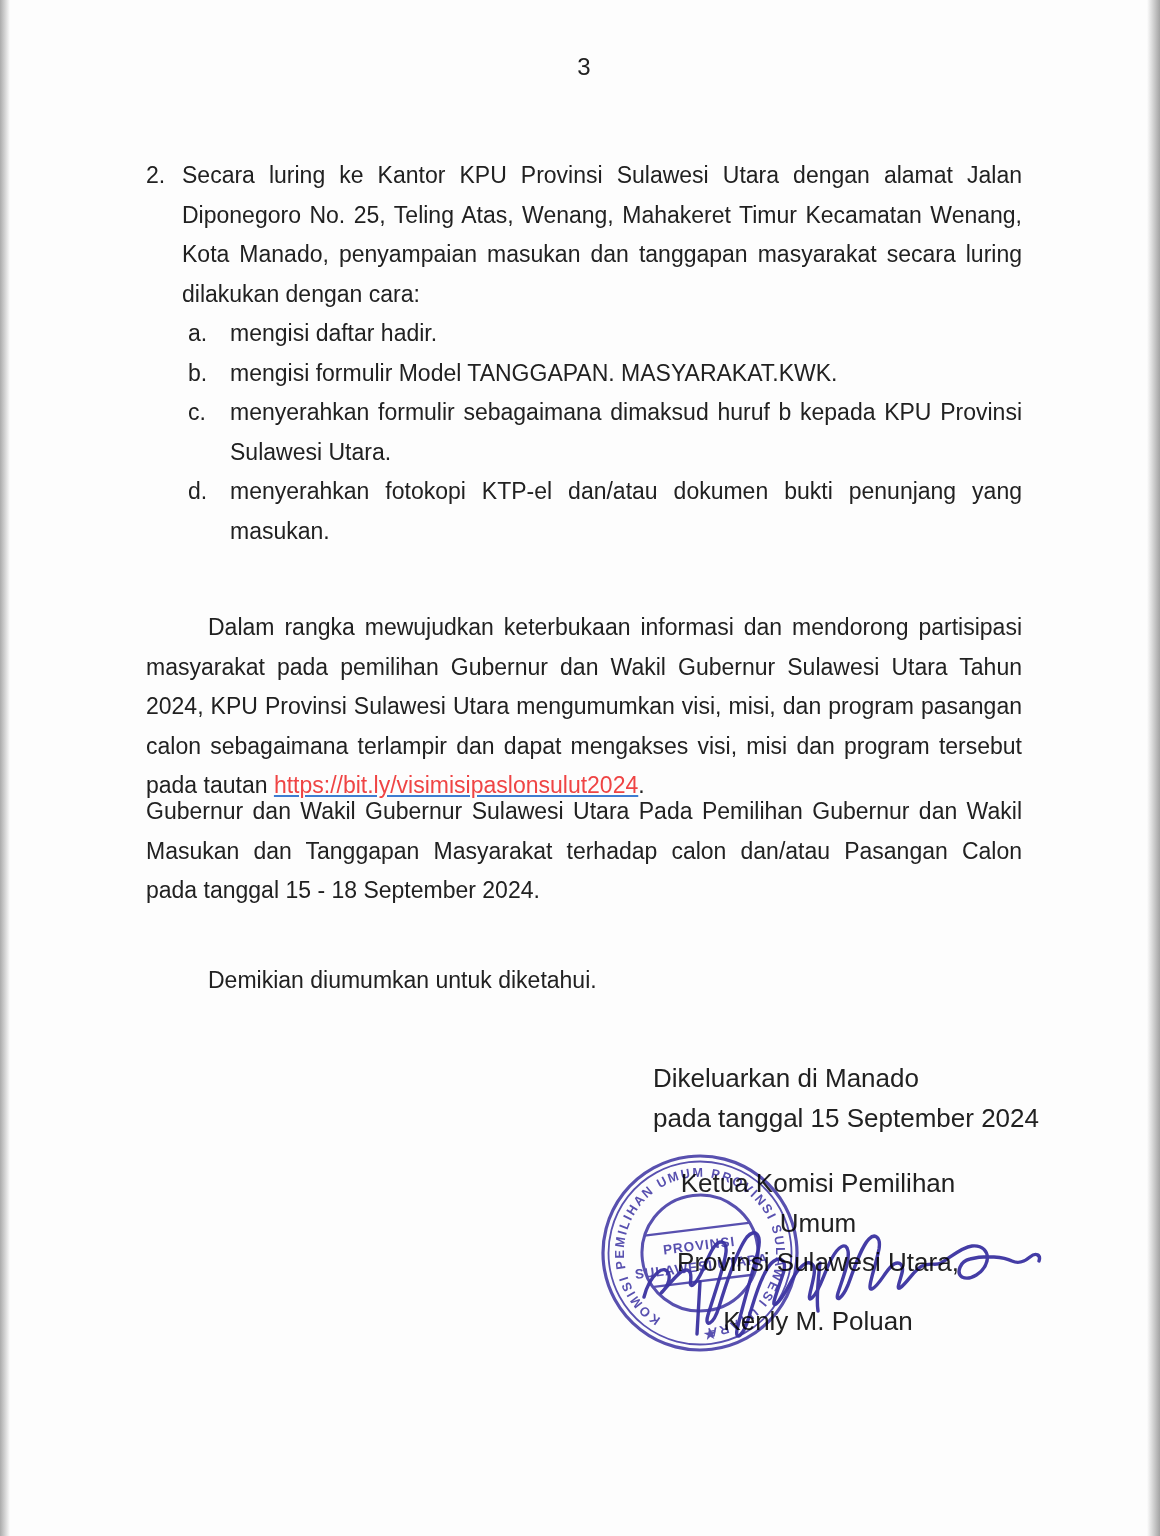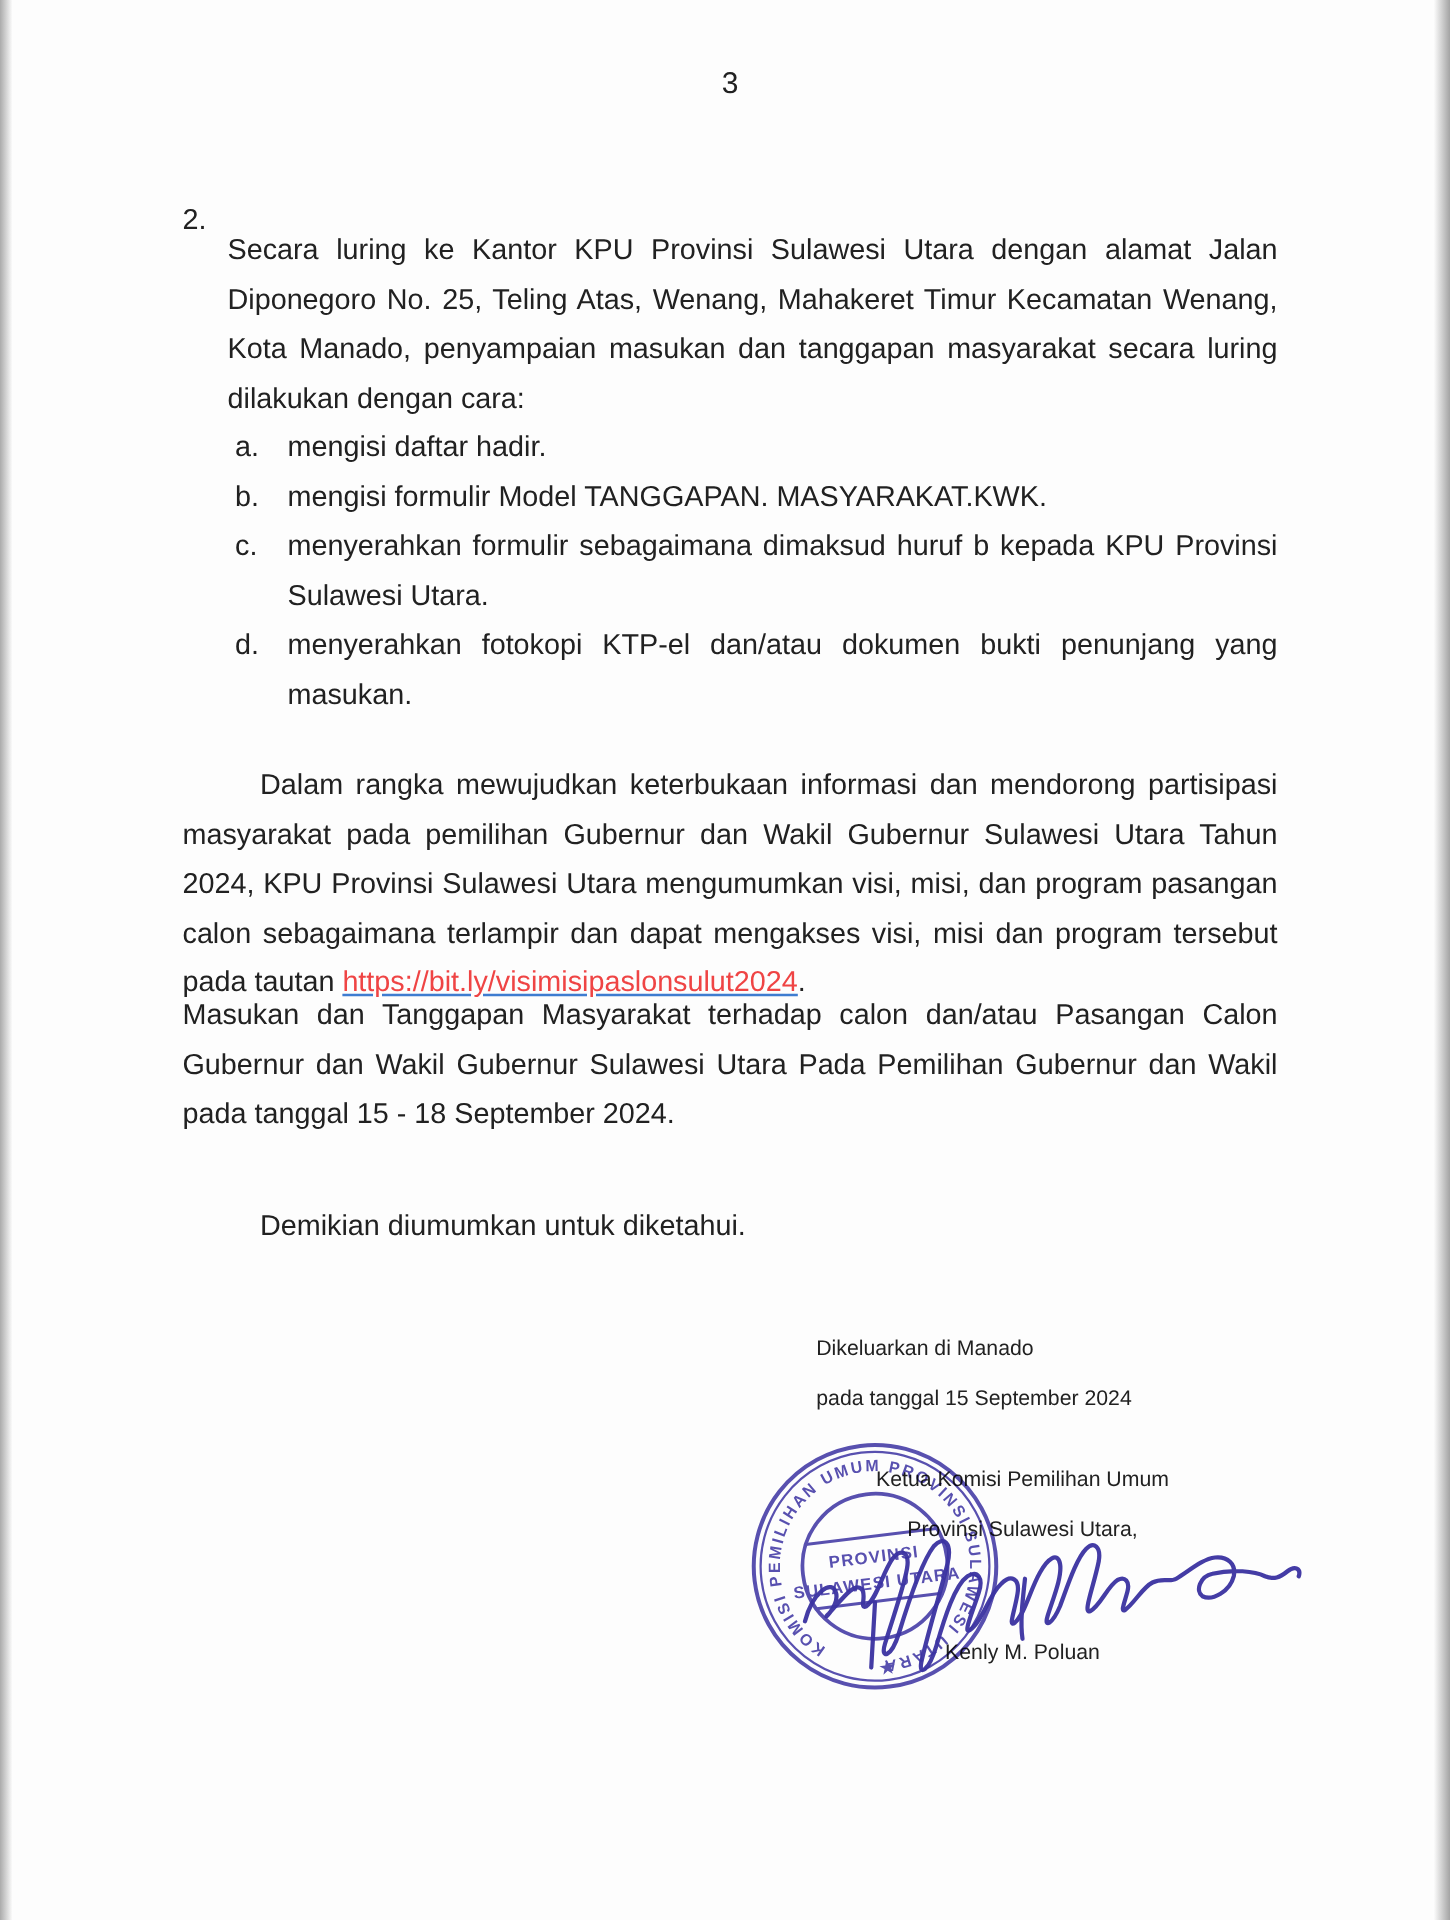--- a/index.html
+++ b/index.html
@@ -24,34 +24,34 @@
 
   .textblock { position:absolute; left:146px; width:876px;
                font-size:23px; line-height:39.5px; }
 
   .jline { display:block; text-align:justify; text-align-last:justify; }
   .lline { display:block; text-align:left; }
   .indent { text-indent:62px; }
 
   .row  { display:flex; }
   .marker { flex:0 0 36px; }
-  .body { flex:1 1 auto; min-width:0;margin-top:24px; }
+  .body { flex:1 1 auto; min-width:0; }
 
   .sub-row { display:flex; margin-left:6px; }
   .sub-marker { flex:0 0 42px; }
   .sub-body { flex:1 1 auto; min-width:0; }
 
   #block-item2   { top:156px; }
   #block-p1      { top:608px; }
   #block-p2      { top:792px; }
   #block-closing { top:961px; }
 
   .link { color:#ef4444; text-decoration:underline; text-decoration-color:#3e7cd0; }
 
-  .sig-text { position:absolute; font-size:17px; line-height:39.5px; }
+  .sig-text { position:absolute; font-size:26px; line-height:39.5px; }
   #issued { left:653px; top:1059px; text-align:left; }
   #ketua  { left:650px; top:1154px; width:336px; text-align:center;margin-top:10px; }
   #signer { left:650px; top:1302px; width:336px; text-align:center; }
 
   #stamp-layer { position:absolute; left:0; top:0; width:1160px; height:1536px;
                  mix-blend-mode:multiply; pointer-events:none; }
   .stamp-ring-text { font-family:"Liberation Sans",sans-serif; font-weight:bold;
                      font-size:13px; letter-spacing:2px; }
   .stamp-center-text { font-family:"Liberation Sans",sans-serif; font-weight:bold;
                        font-size:13.5px; letter-spacing:1px; }
@@ -110,22 +110,22 @@
 
   <div class="textblock" id="block-p1">
     <span class="jline indent">Dalam rangka mewujudkan keterbukaan informasi dan mendorong partisipasi</span>
     <span class="jline">masyarakat pada pemilihan Gubernur dan Wakil Gubernur Sulawesi Utara Tahun</span>
     <span class="jline">2024, KPU Provinsi Sulawesi Utara mengumumkan visi, misi, dan program pasangan</span>
     <span class="jline">calon sebagaimana terlampir dan dapat mengakses visi, misi dan program tersebut</span>
     <span class="lline"><span>pada tautan </span><span class="link">https://bit.ly/visimisipaslonsulut2024</span><span>.</span></span>
   </div>
 
   <div class="textblock" id="block-p2">
+    <span class="jline">Gubernur dan Wakil Gubernur Sulawesi Utara Pada Pemilihan Gubernur dan Wakil</span>
     <span class="jline">Masukan dan Tanggapan Masyarakat terhadap calon dan/atau Pasangan Calon</span>
-    <span class="jline">Gubernur dan Wakil Gubernur Sulawesi Utara Pada Pemilihan Gubernur dan Wakil</span>
     <span class="lline">pada tanggal 15 - 18 September 2024.</span>
   </div>
 
   <div class="textblock" id="block-closing">
     <span class="lline indent">Demikian diumumkan untuk diketahui.</span>
   </div>
 
   <div class="sig-text" id="issued">
     <span class="lline">Dikeluarkan di Manado</span>
     <span class="lline">pada tanggal 15 September 2024</span>

